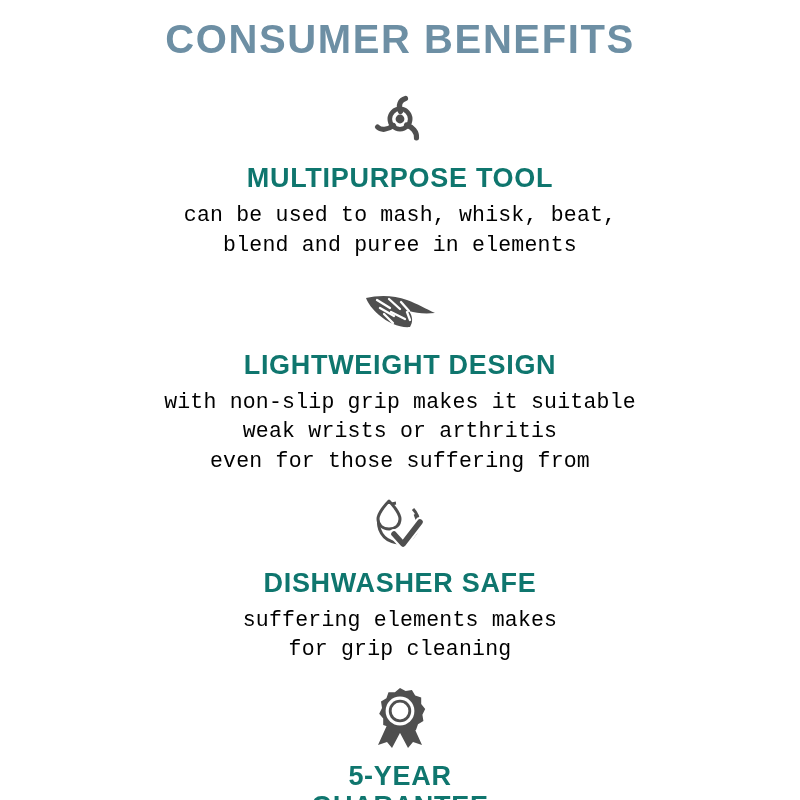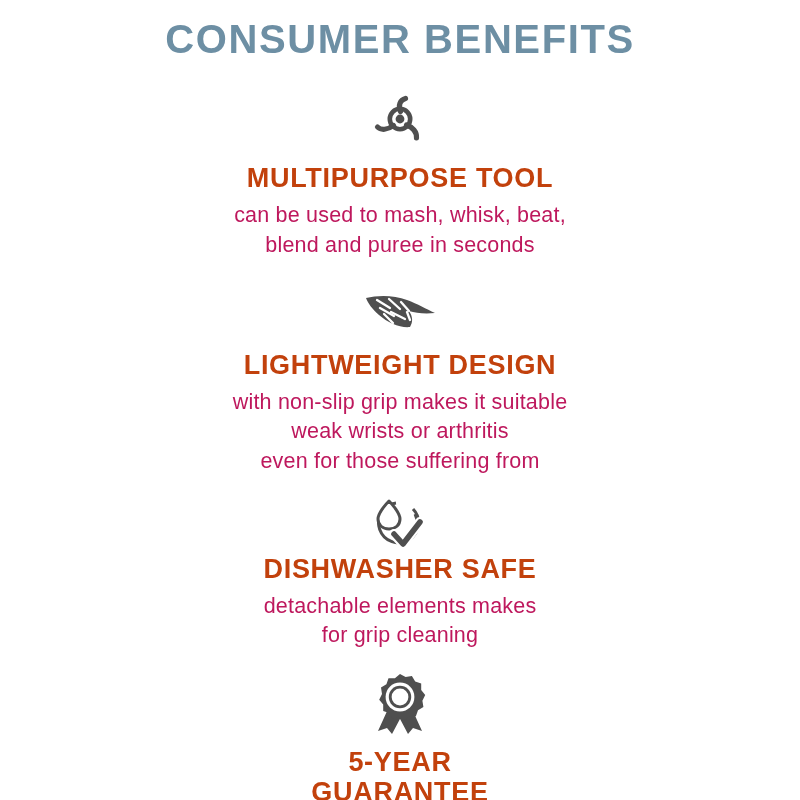--- a/index.html
+++ b/index.html
@@ -53,33 +53,33 @@
   }
 
   .benefit-icon {
     display: flex;
     align-items: center;
     justify-content: center;
     height: 58px;
   }
 
   .benefit-heading {
-    color: #c2410c;
+    color: #0f766e;
     font-family: "Liberation Sans", sans-serif;
     font-size: 27px;
     font-weight: bold;
     letter-spacing: 0.7px;
     line-height: 1.12;
     margin: 0;
     white-space: pre-line;
   }
 
   .benefit-body {
-    color: #be185d;
-    font-family: Liberation Sans, sans-serif;
+    color: #000000;
+    font-family: Liberation Mono, monospace;
     font-size: 21.5px;
     font-weight: 300;
     letter-spacing: 0.2px;
     line-height: 1.36;
     margin: 0;
     padding: 0;
   }
 
   .benefit-body .line {
     display: block;
@@ -88,21 +88,21 @@
   
   .b0 .benefit-icon { margin-top: 32px; }
   .b0 .benefit-heading { margin-top: 12px; }
   .b0 .benefit-body { margin-top: 8px; }
 
   .b1 .benefit-icon { margin-top: 22px; }
   .b1 .benefit-heading { margin-top: 10px; }
   .b1 .benefit-body { margin-top: 8px; }
 
   .b2 .benefit-icon { margin-top: 20px; }
-  .b2 .benefit-heading { margin-top: 0; }
+  .b2 .benefit-heading { margin-top: 14px; }
   .b2 .benefit-body { margin-top: 8px; }
 
   .b3 .benefit-icon { margin-top: 24px; }
   .b3 .benefit-heading { margin-top: 14px; }
 
   svg { display: block; }
 </style>
 </head>
 <body>
 
@@ -120,21 +120,21 @@
             <path d="M38.5 31 C44.5 33 49 38 48.5 44"></path>
             <path d="M25.5 31.5 C19.5 36 13 36.5 9.5 33"></path>
           </g>
           <circle cx="32" cy="25" r="10.2" fill="none" stroke="#4f4f4f" stroke-width="4.6"></circle>
           <circle cx="32" cy="25" r="4.4" fill="#4f4f4f"></circle>
         </svg>
       </div>
       <div class="benefit-heading">MULTIPURPOSE TOOL</div>
       <p class="benefit-body">
         <span class="line">can be used to mash, whisk, beat,</span>
-        <span class="line">blend and puree in seconds</span>
+        <span class="line">blend and puree in elements</span>
       </p>
     </div>
 
     <div class="benefit b1">
       <div class="benefit-icon">
         <svg width="80" height="44" viewBox="0 0 80 44" aria-hidden="true">
           <path d="M6 9 C18 6 34 6 47 11 C58 15 66 20 75 24 C64 25 56 24 49 22
                    C53 28 53 33 50 38 C40 39 28 34 19 26 C12 20 8 14 6 9 Z" fill="#4f4f4f"></path>
           <g stroke="#ffffff" stroke-width="2.3" fill="none" stroke-linecap="round">
             <path d="M17 11 L30 19"></path>
@@ -161,21 +161,21 @@
           <path d="M44 13 A20 20 0 1 1 27 7" fill="none" stroke="#4f4f4f" stroke-width="3"></path>
           <path d="M46 18 A20 20 0 0 1 44 40" fill="none" stroke="#4f4f4f" stroke-width="3"></path>
           <path d="M20 5 C20 5 31 16 31 23 C31 29 26.5 33 20 33
                    C13.5 33 9 29 9 23 C9 16 20 5 20 5 Z" fill="#ffffff" stroke="#4f4f4f" stroke-width="3" stroke-linejoin="round"></path>
           <path d="M25 38 L34 48 L51 26" fill="none" stroke="#ffffff" stroke-width="10" stroke-linecap="round" stroke-linejoin="round"></path>
           <path d="M25 38 L34 48 L51 26" fill="none" stroke="#4f4f4f" stroke-width="5.6" stroke-linecap="round" stroke-linejoin="round"></path>
         </svg>
       </div>
       <div class="benefit-heading">DISHWASHER SAFE</div>
       <p class="benefit-body">
-        <span class="line">detachable elements makes</span>
+        <span class="line">suffering elements makes</span>
         <span class="line">for grip cleaning</span>
       </p>
     </div>
 
     <div class="benefit b3">
       <div class="benefit-icon">
         <svg width="60" height="62" viewBox="0 0 60 62" aria-hidden="true">
           <path d="M18 36 L8 58 L17 55 L22 61 L31 44 Z" fill="#4f4f4f"></path>
           <path d="M42 36 L52 58 L43 55 L38 61 L29 44 Z" fill="#4f4f4f"></path>
           <path d="M30 1

